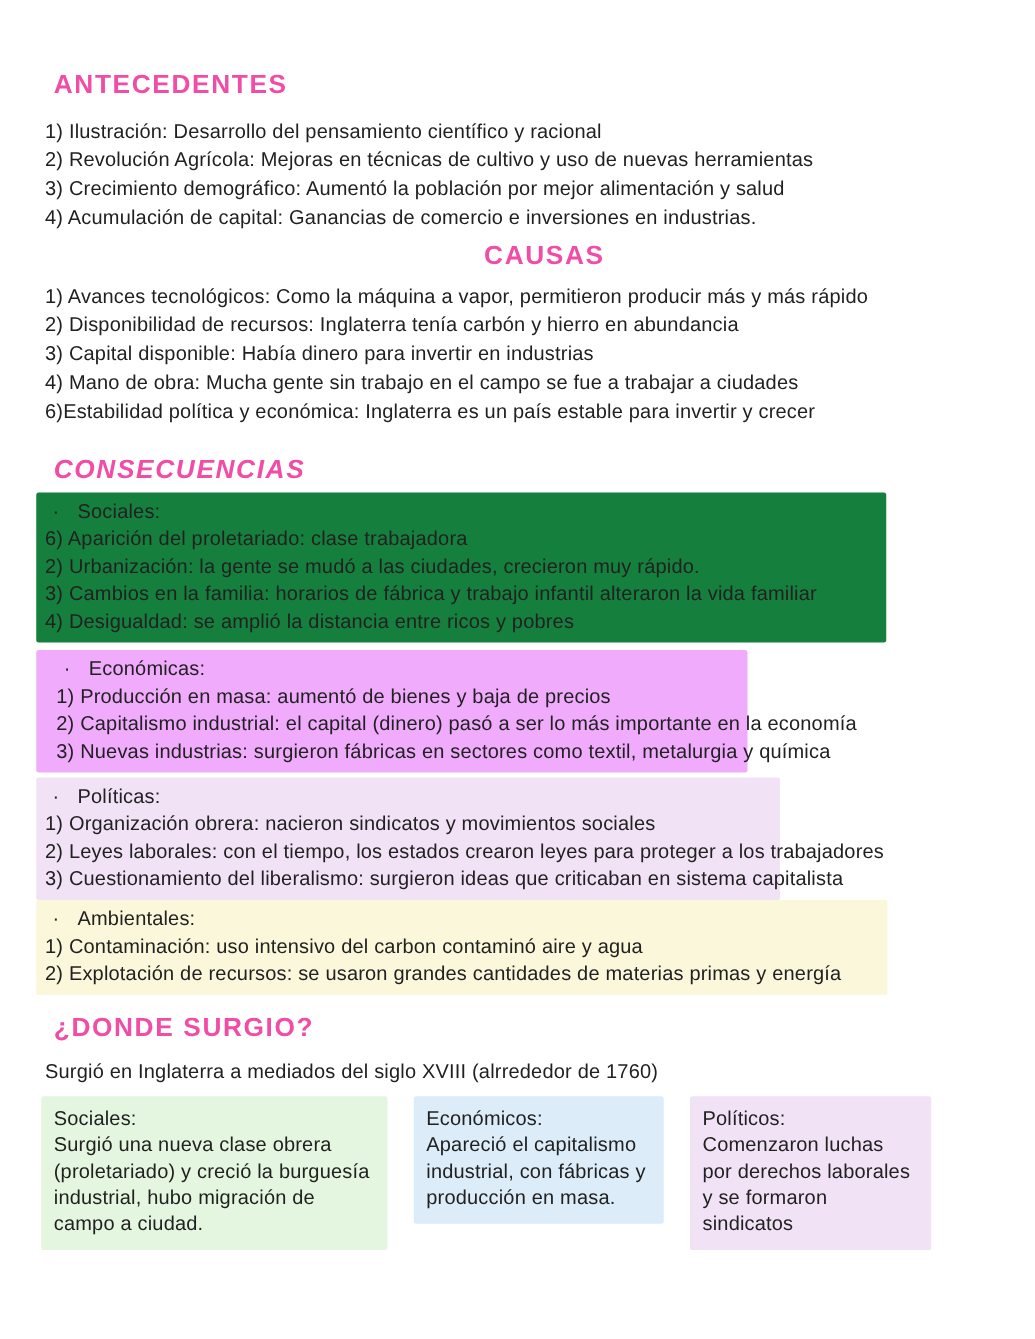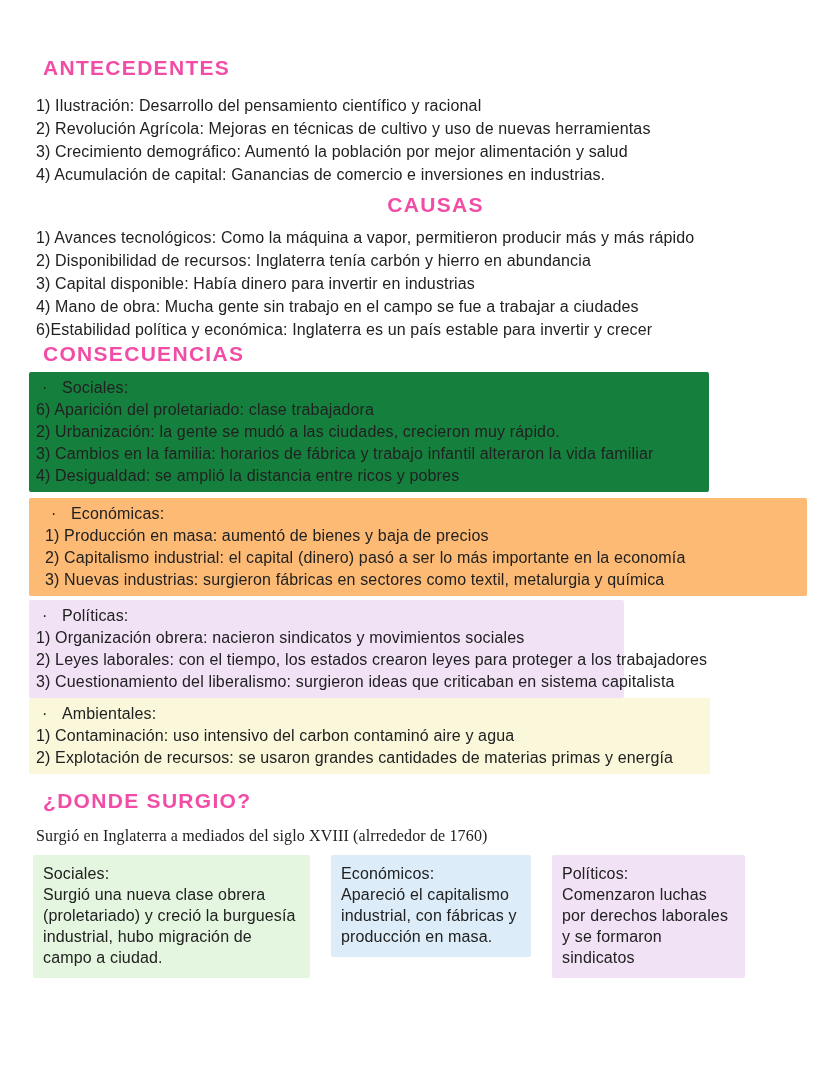--- a/index.html
+++ b/index.html
@@ -23,37 +23,37 @@
   }
   .list{margin:13px 0 0 36px;}
   .line{
     font-size:16px;
     line-height:23px;
     letter-spacing:0.15px;
     white-space:nowrap;
   }
   .h2{margin-top:6px;text-align:center;}
   .list2{margin-top:8px;}
-  .h3{}
+  .h3{margin-top:22px;font-style:italic;}
   .box{
     margin-left:29px;
     box-sizing:border-box;
     padding:5px 8px 5px 7px;
     border-radius:2px;
   }
   .box .line{line-height:22px;}
   .bullet-line .dot{display:inline-block;width:20px;text-align:left;padding-left:6px;}
   .box-green{background:#15803d;width:680px;margin-top:5px;}
-  .box-blue{background:#fdba74;width:778px;margin-top:6px;padding-left:16px;}
+  .box-blue{background:#f0abfc;width:569px;margin-top:6px;padding-left:16px;}
   .box-purple{background:#f1e2f5;width:595px;margin-top:4px;}
   .box-yellow{background:#faf7da;width:681px;}
   .h4{margin-top:14px;}
   .para{
     margin:10px 0 0 36px;
-    font-size:16px;line-height:23px;letter-spacing:0.15px;font-family:Liberation Serif, serif;
+    font-size:16px;line-height:23px;letter-spacing:0.15px;
   }
   .h5{margin-top:16px;}
   .cards{
     display:flex;
     margin:8px 0 0 33px;
     gap:21px;
     align-items:flex-start;
   }
   .card{
     box-sizing:border-box;

